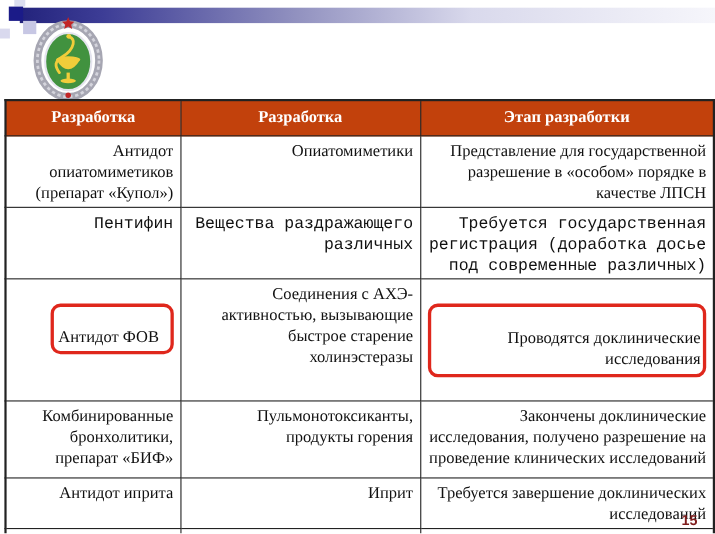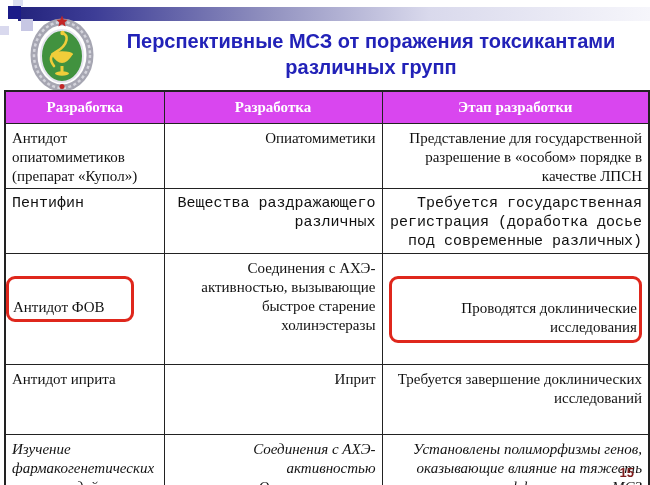--- a/index.html
+++ b/index.html
@@ -22,39 +22,39 @@
     position:absolute;left:100px;right:8px;top:28px;text-align:center;
     font-family:"Liberation Sans",sans-serif;font-weight:bold;
     font-size:20px;line-height:26px;color:#2222b8;
   }
   
   table.results{
     position:absolute;left:4px;top:90px;width:644px;
     border-collapse:collapse;table-layout:fixed;border:2px solid #222;
   }
   table.results th{
-    background:#d946ef;color:#ffffff;font-weight:bold;font-size:15px;
+    background:#c2410c;color:#ffffff;font-weight:bold;font-size:15px;
     border:1px solid #222;height:31px;text-align:center;padding:0 4px;
   }
   table.results td{
     border:1px solid #222;vertical-align:top;font-size:15px;line-height:19px;
     padding:5px 6px 2px;color:#111;white-space:pre-line;
   }
-  td.c1{text-align:left;padding-left:8px;}
+  td.c1{text-align:right;padding-left:8px;}
   td.c2,td.c3{text-align:right;}
   tbody tr:nth-child(1){height:60px;}
   tbody tr:nth-child(2){height:54px;font-family:Liberation Mono, monospace;}
   tbody tr:nth-child(3){height:61px;}
   tbody tr:nth-child(4){height:70px;}
-  tbody tr:nth-child(5){height:40px;font-style:italic;}
+  tbody tr:nth-child(5){height:40px;}
   tbody tr:nth-child(6){height:77px;}
   
   .hl-dev{
     display:inline-block;border:3px solid #df271c;border-radius:9px;
-    padding:0 26px 2px 4px;min-width:92px;margin:-2px 0 0 -6px;
+    padding:0 10px 2px 4px;min-width:92px;margin:-2px 0 0 -6px;
   }
   .hl-stage{
     display:block;border:3px solid #df271c;border-radius:9px;
     padding:1px 2px 3px;margin:-2px 0 0;
   }
   .page-num{
     position:absolute;right:16px;bottom:5px;
     font-family:"Liberation Sans",sans-serif;font-weight:bold;
     font-size:13px;color:#7f1d1d;
   }
@@ -77,24 +77,20 @@
     <ellipse cx="33" cy="42" rx="21" ry="26" fill="#41923f" stroke="#e4e4ee" stroke-width="2"></ellipse>
     <path d="M25 52 q-7 -9 2 -14 q9 -5 10.5 -12 q1 -5 -3.5 -6.5" fill="none" stroke="#f0cd3a" stroke-width="2.6" stroke-linecap="round"></path>
     <circle cx="33.5" cy="19" r="2.2" fill="#f0cd3a"></circle>
     <ellipse cx="33" cy="40" rx="11" ry="2.8" fill="#f0cd3a"></ellipse>
     <path d="M22 40 q11 18 22 0 z" fill="#f0cd3a"></path>
     <rect x="31.5" y="52" width="3" height="6" fill="#f0cd3a"></rect>
     <ellipse cx="33" cy="59.5" rx="7" ry="2.2" fill="#f0cd3a"></ellipse>
     <circle cx="33" cy="72.5" r="2.5" fill="#c22526"></circle>
   </svg>
 
-  <div class="title">
-    <span>Перспективные МСЗ от поражения токсикантами</span><br>
-    <span>различных групп</span>
-  </div>
 
   <table class="results">
     <colgroup>
         <col style="width:159px">
         <col style="width:218px">
         <col style="width:267px">
       </colgroup>
     <thead>
       <tr>
         <th>Разработка</th>
@@ -120,20 +116,25 @@
           </span>
         </td>
         <td class="c2">Соединения с АХЭ-активностью, вызывающие быстрое старение холинэстеразы</td>
         <td class="c3">
           <span class="hl-stage">
             <span>Проводятся доклинические исследования</span>
           </span>
         </td>
       </tr>
       <tr>
+        <td class="c1">Комбинированные бронхолитики, препарат «БИФ»</td>
+        <td class="c2">Пульмонотоксиканты, продукты горения</td>
+        <td class="c3">Закончены доклинические исследования, получено разрешение на проведение клинических исследований</td>
+      </tr>
+      <tr>
         <td class="c1">Антидот иприта</td>
         <td class="c2">Иприт</td>
         <td class="c3">Требуется завершение доклинических исследований</td>
       </tr>
       <tr>
         <td class="c1">Изучение фармакогенетических аспектов действия антидотов</td>
         <td class="c2">Соединения с АХЭ-активностью
 Опиатомиметики</td>
         <td class="c3">Установлены полиморфизмы генов, оказывающие влияние на тяжесть интоксикации и эффективность МСЗ</td>
       </tr>

